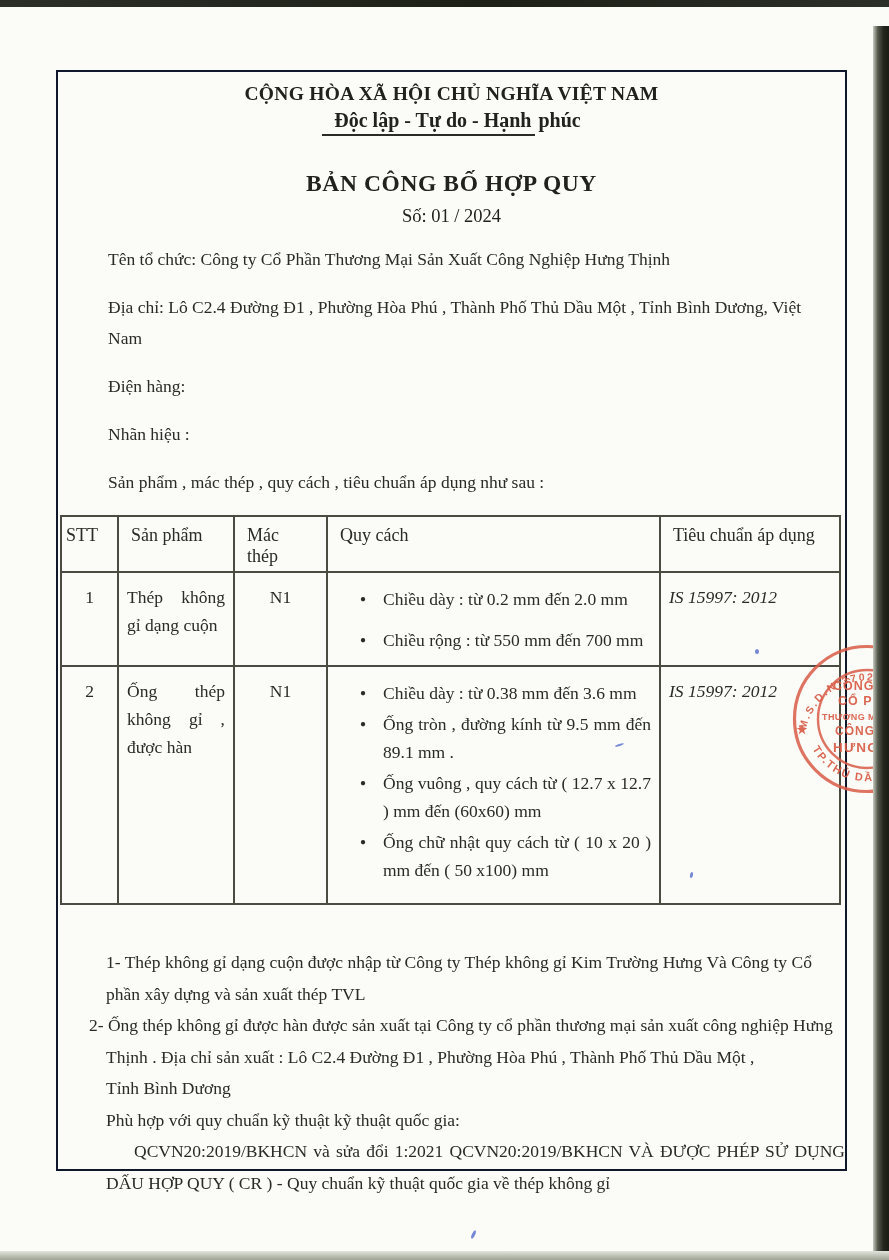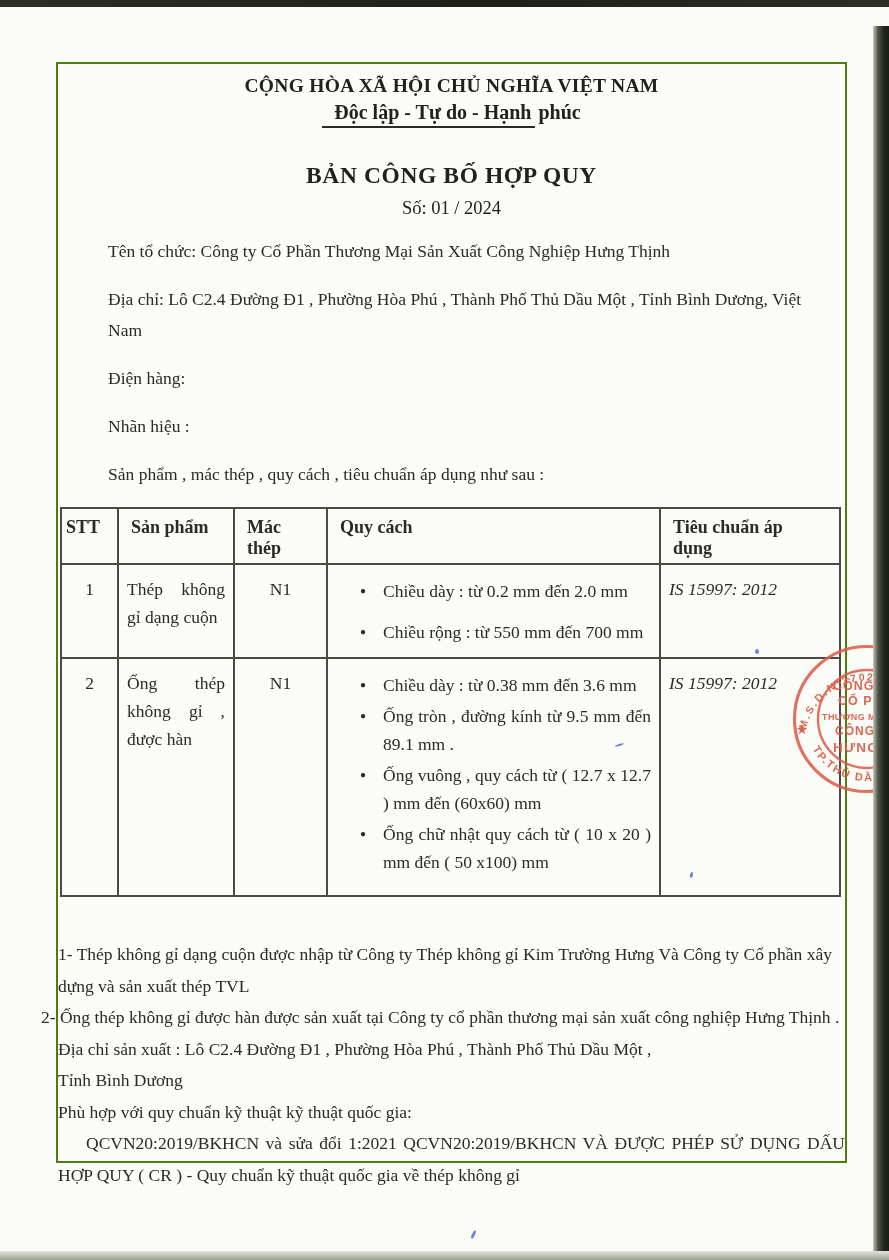--- a/index.html
+++ b/index.html
@@ -11,53 +11,53 @@
   
   .band-top{position:absolute;left:0;top:0;width:100%;height:7px;
     background:linear-gradient(90deg,#2c2f27,#1d2017 55%,#2c2f27);z-index:6;}
   .band-right{position:absolute;top:26px;right:0;width:16px;height:1234px;
     background:linear-gradient(90deg,#c7cabf 0%,#55584c 30%,#23261d 65%,#191c14 100%);z-index:6;}
   .band-bottom{position:absolute;left:0;bottom:0;width:100%;height:9px;
     background:linear-gradient(180deg,#e3e5dc,#9da295);z-index:6;}
   .speck{position:absolute;border-radius:50%;background:#3a56c4;opacity:.7;z-index:2;}
 
   
-  .frame{position:absolute;left:56px;top:62px;width:787px;height:1097px;
-    border:2px solid #4d7c0f;z-index:1;}
+  .frame{position:absolute;left:56px;top:70px;width:787px;height:1097px;
+    border:2px solid #0f172a;z-index:1;}
 
   .doc-header{text-align:center;padding-top:11px;color:#21211d;}
   .nat-title{font-size:19.5px;font-weight:bold;letter-spacing:.3px;}
   .motto{margin-top:4px;font-size:20px;font-weight:bold;}
   .motto .u{display:inline-block;border-bottom:2px solid #2a2a26;padding:0 4px 2px 12px;}
   .motto .tail{padding-left:3px;}
   .doc-title{margin-top:34px;font-size:23.5px;font-weight:bold;letter-spacing:.6px;}
   .doc-number{margin-top:9px;font-size:18.5px;}
 
   .info{margin:13px 14px 0 33px;font-size:17.5px;line-height:31px;}
   .info p{margin:17px;}
   .product-strong{font-weight:bold;letter-spacing:.3px;}
 
   table.spec{border-collapse:collapse;table-layout:fixed;width:779px;margin:14px 0 0 2px;}
   table.spec th,table.spec td{border:2px solid #4a4c42;vertical-align:top;}
-  table.spec th{height:40px;font-weight:bold;font-size:18px;text-align:left;padding:8px 20px 4px 12px;}
+  table.spec th{height:40px;font-weight:normal;font-size:18px;text-align:left;padding:8px 20px 4px 12px;}
   table.spec th.c{text-align:center;padding-left:4px;}
   table.spec td{font-size:17.5px;padding:10px 8px;line-height:28px;}
   td.cell-stt,td.cell-mac{text-align:center;}
   td.cell-sp{text-align:justify;padding:10px 11px;}
   td.cell-qc{padding:8px 6px 8px 20px;}
   td.cell-std{padding:10px 6px 10px 12px;font-style:italic;}
   tr.row1{height:94px;} tr.row2{height:238px;}
   ul.qc-list{list-style:none;margin:2px 0 0 0;padding:0;}
   ul.qc-list li{position:relative;padding-left:47px;text-align:justify;line-height:28px;}
   .row1 ul.qc-list li + li{margin-top:13px;}
   .row2 ul.qc-list li + li{margin-top:3px;}
   ul.qc-list .dot{position:absolute;left:24px;top:0;font-size:10px;}
 
   .notes{margin-top:42px;font-size:17.5px;line-height:31.5px;}
-  .notes p{margin:0;}
+  .notes p{margin:0;padding-left:48px;}
   .note1{margin:0 10px 0 32px;}
   .note2{margin:0 6px 0 49px;text-indent:-17px;}
   .province{margin-left:30px;}
   .intro{margin-left:32px;}
   .body-just{margin:0 5px 0 4px;text-align:justify;text-indent:28px;}
 
   .stamp{position:absolute;left:767px;top:619px;z-index:3;}
 </style>
 </head>
 <body>

